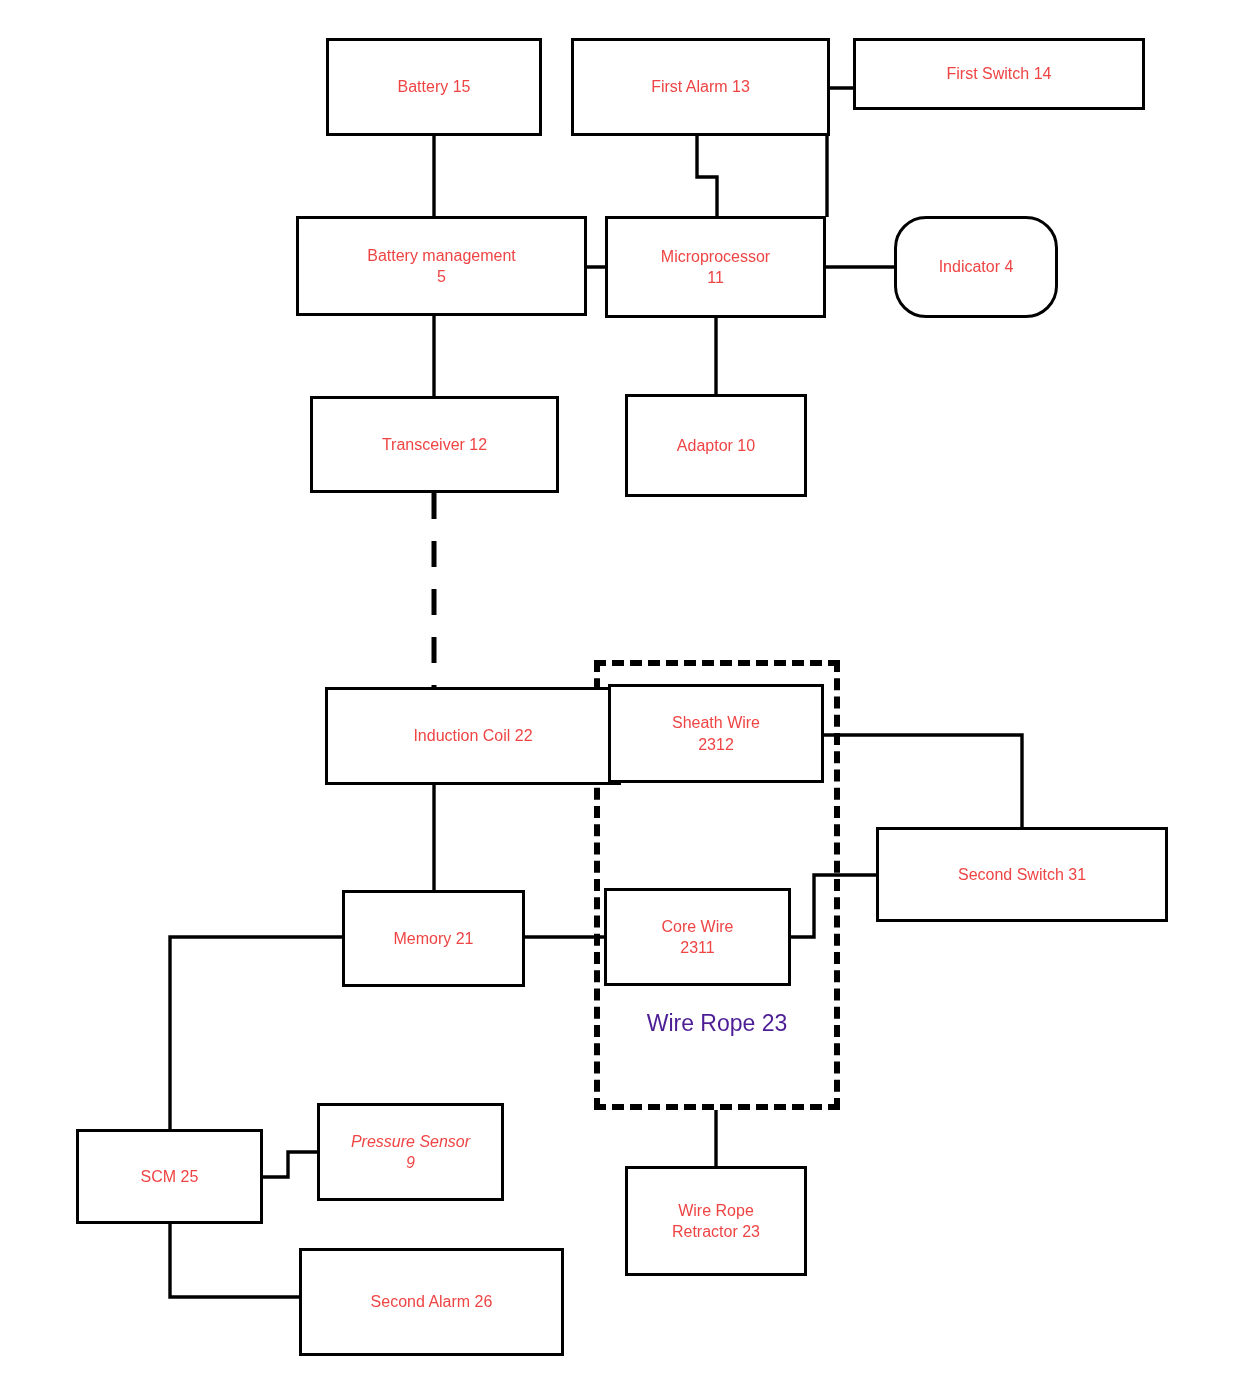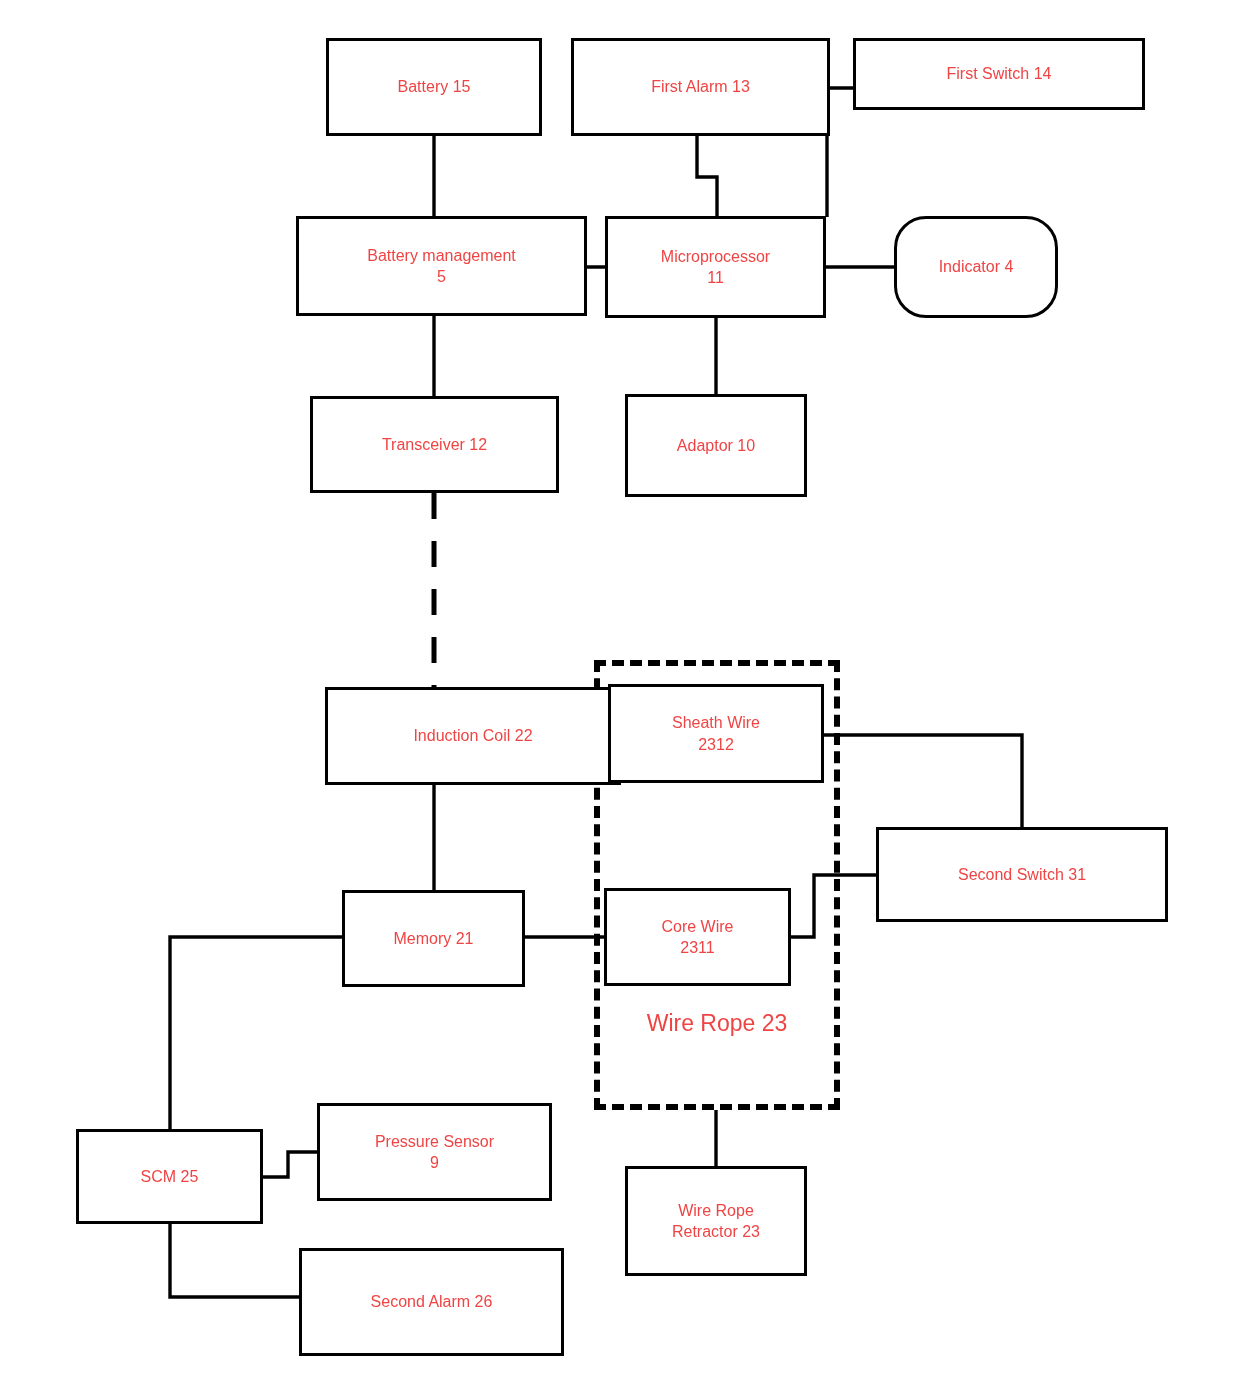--- a/index.html
+++ b/index.html
@@ -52,21 +52,21 @@
   }
   .dashbox {
     position: absolute;
     box-sizing: border-box;
     border: 6px dashed #000000;
     background: transparent;
     z-index: 2;
   }
   .freelabel {
     position: absolute;
-    color: #ef4444;
+    color: #4c1d95;
     font-size: 23px;
     line-height: 1.33;
     text-align: center;
     z-index: 3;
     white-space: pre-line;
   }
 </style>
 </head>
 <body>
 
@@ -107,20 +107,20 @@
       <div class="box" style="left: 310px; top: 396px; width: 249px; height: 97px;">Transceiver 12</div>
       <div class="box" style="left: 625px; top: 394px; width: 182px; height: 103px;">Adaptor 10</div>
       <div class="box" style="left: 311px; top: 687px; width: 296px; height: 98px; margin-left: 14px;">Induction Coil 22</div>
       <div class="box" style="left: 608px; top: 684px; width: 216px; height: 99px;">Sheath Wire
 2312</div>
       <div class="box" style="left: 342px; top: 890px; width: 183px; height: 97px;">Memory 21</div>
       <div class="box" style="left: 604px; top: 888px; width: 187px; height: 98px;">Core Wire
 2311</div>
       <div class="box" style="left: 876px; top: 827px; width: 292px; height: 95px;">Second Switch 31</div>
       <div class="box" style="left: 76px; top: 1129px; width: 187px; height: 95px;">SCM 25</div>
-      <div class="box" style="left: 317px; top: 1103px; width: 235px; height: 98px;">Pressure Sensor
+      <div class="box" style="left: 317px; top: 1103px; width: 187px; height: 98px; font-style: italic;">Pressure Sensor
 9</div>
       <div class="box" style="left: 299px; top: 1248px; width: 265px; height: 108px;">Second Alarm 26</div>
       <div class="box" style="left: 625px; top: 1166px; width: 182px; height: 110px;">Wire Rope
 Retractor 23</div>
     </div>
 
 </div>
 
 </body></html>

